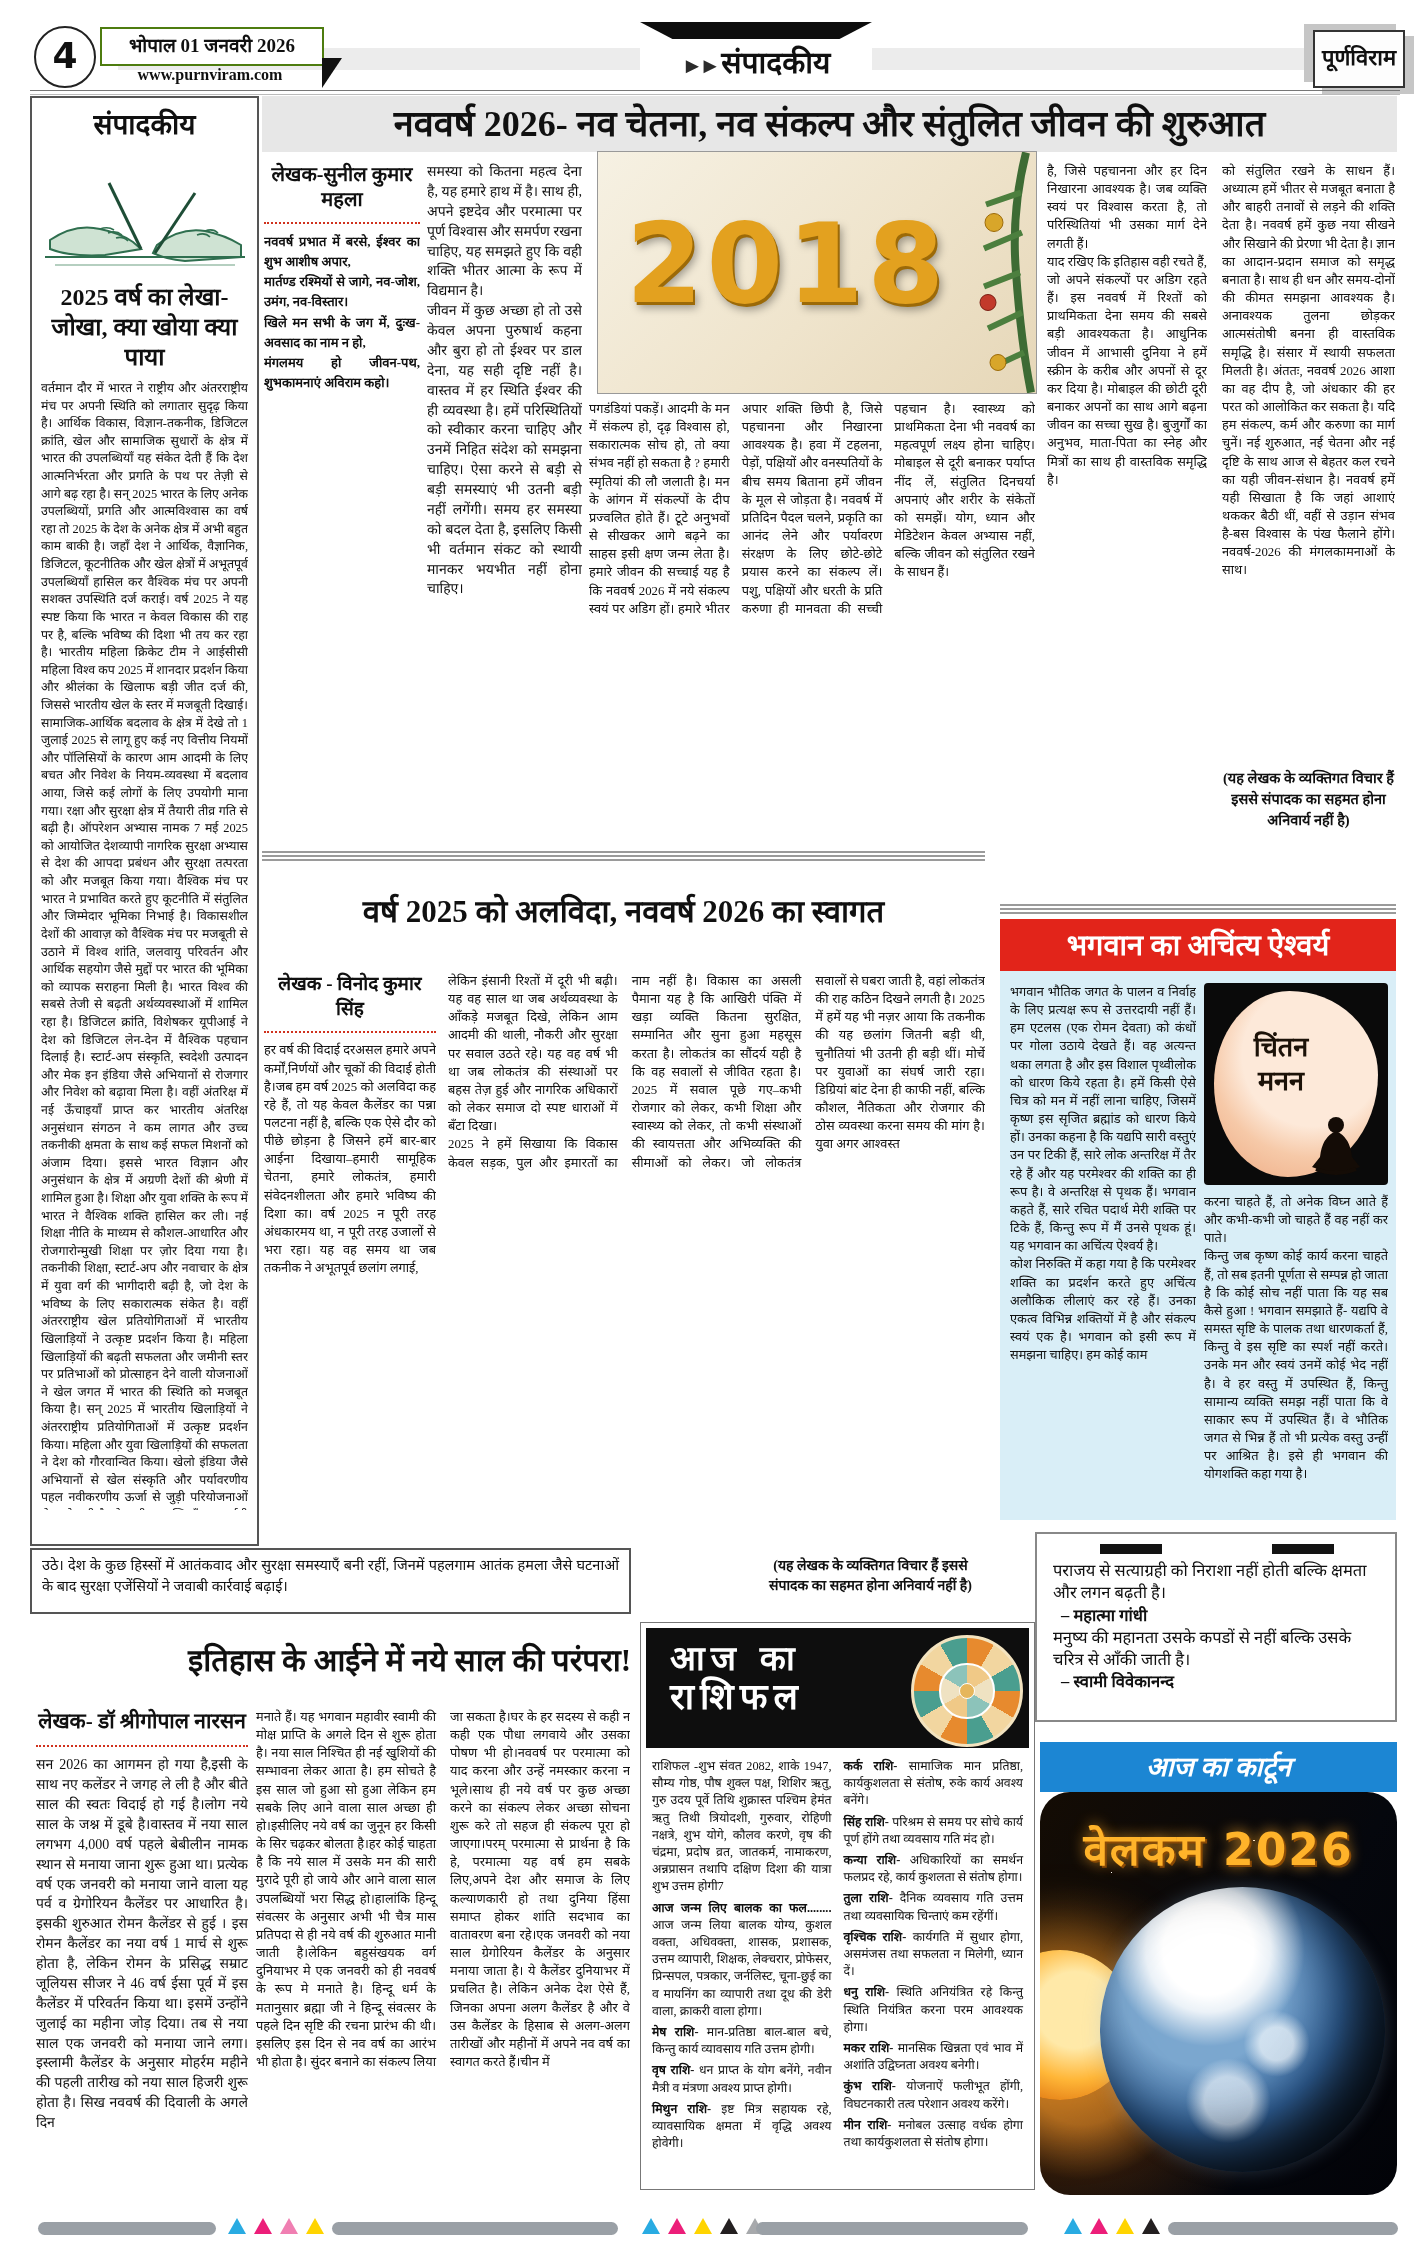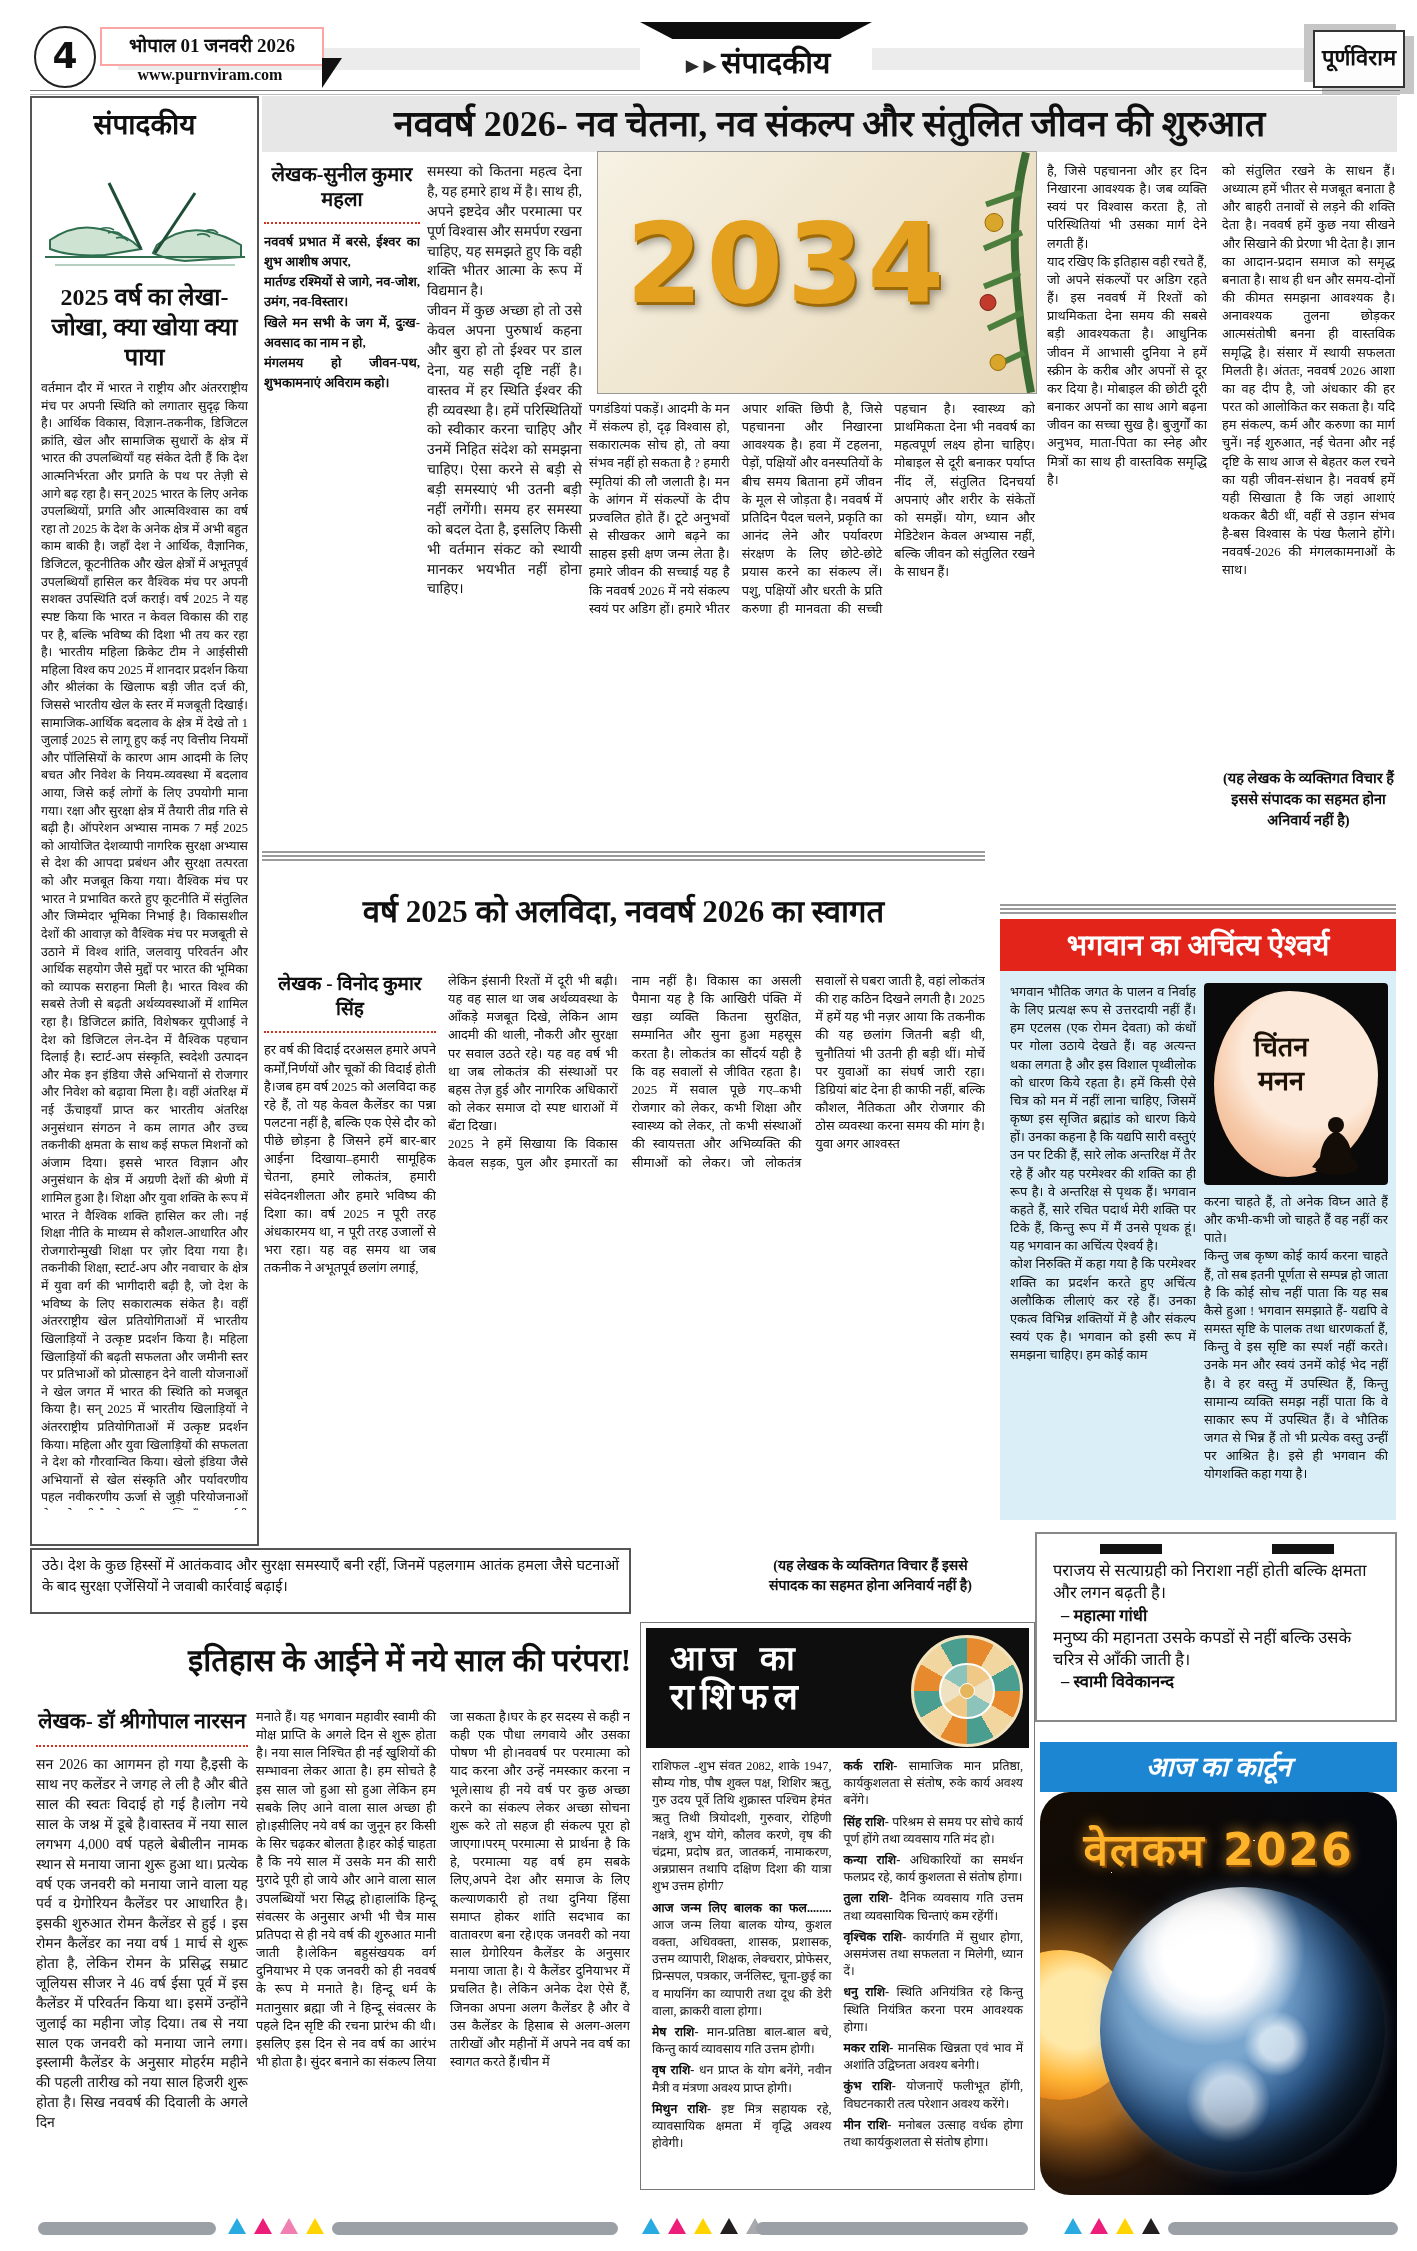--- a/index.html
+++ b/index.html
@@ -5,21 +5,21 @@
   html,body{margin:0;padding:0;background:#fff;}
   #page{position:relative;width:1417px;height:2251px;background:#fff;overflow:hidden;
         font-family:"Liberation Serif","DejaVu Serif",serif;color:#101010;}
   .abs{position:absolute;}
   .sans{font-family:"DejaVu Sans","Liberation Sans",sans-serif;}
   .just{text-align:justify;white-space:pre-line;overflow:hidden;line-height:1.42;}
   
   #hdr-band{left:118px;top:48px;width:1192px;height:22px;background:#ececec;}
   #hdr-pagenum{left:34px;top:26px;width:58px;height:58px;border:2px solid #222;border-radius:50%;
                font-size:36px;font-weight:bold;text-align:center;line-height:56px;background:#fff;}
-  #hdr-datebox{left:100px;top:27px;width:220px;height:35px;border:2px solid #fca5a5;background:#fff;
+  #hdr-datebox{left:100px;top:27px;width:220px;height:35px;border:2px solid #4d7c0f;background:#fff;
                font-size:19px;font-weight:bold;text-align:center;line-height:33px;}
   #hdr-site{left:100px;top:66px;width:220px;height:22px;font-size:16px;font-weight:bold;text-align:center;}
   #hdr-wedge{left:322px;top:58px;width:0;height:0;border-top:30px solid #111;border-right:20px solid transparent;}
   #hdr-trap{left:640px;top:22px;width:232px;height:17px;background:#0d0d0d;
             clip-path:polygon(0 0,100% 0,86% 100%,14% 100%);}
   #hdr-center{left:640px;top:39px;width:232px;height:50px;background:#fff;text-align:center;
               font-size:30px;font-weight:bold;line-height:48px;}
   #hdr-center .arrows{color:#2b2b2b;font-size:22px;letter-spacing:-4px;margin-right:4px;}
   #hdr-right{left:1313px;top:30px;width:88px;height:54px;border:2px solid #333;background:#fdfdfd;
              text-align:center;font-size:22px;font-weight:bold;line-height:52px;
@@ -176,21 +176,21 @@
     <div id="a1-poem" class="just">नववर्ष प्रभात में बरसे, ईश्वर का शुभ आशीष अपार,
 मार्तण्ड रश्मियों से जागे, नव-जोश, उमंग, नव-विस्तार।
 खिले मन सभी के जग में, दुःख-अवसाद का नाम न हो,
 मंगलमय हो जीवन-पथ, शुभकामनाएं अविराम कहो।</div>
   </div>
 
   <div class="abs just" id="a1-col2">समस्या को कितना महत्व देना है, यह हमारे हाथ में है। साथ ही, अपने इष्टदेव और परमात्मा पर पूर्ण विश्वास और समर्पण रखना चाहिए, यह समझते हुए कि वही शक्ति भीतर आत्मा के रूप में विद्यमान है।
 जीवन में कुछ अच्छा हो तो उसे केवल अपना पुरुषार्थ कहना और बुरा हो तो ईश्वर पर डाल देना, यह सही दृष्टि नहीं है। वास्तव में हर स्थिति ईश्वर की ही व्यवस्था है। हमें परिस्थितियों को स्वीकार करना चाहिए और उनमें निहित संदेश को समझना चाहिए। ऐसा करने से बड़ी से बड़ी समस्याएं भी उतनी बड़ी नहीं लगेंगी। समय हर समस्या को बदल देता है, इसलिए किसी भी वर्तमान संकट को स्थायी मानकर भयभीत नहीं होना चाहिए।</div>
 
   <div class="abs" id="a1-img">
-    <div class="year">2034</div>
+    <div class="year">2018</div>
     <svg viewBox="0 0 100 240" style="position:absolute;right:0;top:0;height:241px;width:100px">
       <path d="M90,0 q-15,60 -10,120 q5,70 15,120" stroke="#3d6b34" stroke-width="8" fill="none"></path>
       <path d="M85,40 l-35,12 M86,80 l-38,16 M84,120 l-36,14 M86,160 l-34,16 M88,200 l-30,14" stroke="#4c7f3e" stroke-width="6"></path>
       <circle cx="58" cy="70" r="9" fill="#d8a62a" stroke="#9c6a08"></circle>
       <circle cx="52" cy="150" r="8" fill="#c23a2b" stroke="#7c1f14"></circle>
       <circle cx="62" cy="210" r="8" fill="#d8a62a" stroke="#9c6a08"></circle>
     </svg>
   </div>
 
   <div class="abs just" id="a1-mid">पगडंडियां पकड़ें। आदमी के मन में संकल्प हो, दृढ़ विश्वास हो, सकारात्मक सोच हो, तो क्या संभव नहीं हो सकता है ? हमारी स्मृतियां की लौ जलाती है। मन के आंगन में संकल्पों के दीप प्रज्वलित होते हैं। टूटे अनुभवों से सीखकर आगे बढ़ने का साहस इसी क्षण जन्म लेता है। हमारे जीवन की सच्चाई यह है कि नववर्ष 2026 में नये संकल्प स्वयं पर अडिग हों। हमारे भीतर अपार शक्ति छिपी है, जिसे पहचानना और निखारना आवश्यक है। हवा में टहलना, पेड़ों, पक्षियों और वनस्पतियों के बीच समय बिताना हमें जीवन के मूल से जोड़ता है। नववर्ष में प्रतिदिन पैदल चलने, प्रकृति का आनंद लेने और पर्यावरण संरक्षण के लिए छोटे-छोटे प्रयास करने का संकल्प लें। पशु, पक्षियों और धरती के प्रति करुणा ही मानवता की सच्ची पहचान है। स्वास्थ्य को प्राथमिकता देना भी नववर्ष का महत्वपूर्ण लक्ष्य होना चाहिए। मोबाइल से दूरी बनाकर पर्याप्त नींद लें, संतुलित दिनचर्या अपनाएं और शरीर के संकेतों को समझें। योग, ध्यान और मेडिटेशन केवल अभ्यास नहीं, बल्कि जीवन को संतुलित रखने के साधन हैं।</div>

